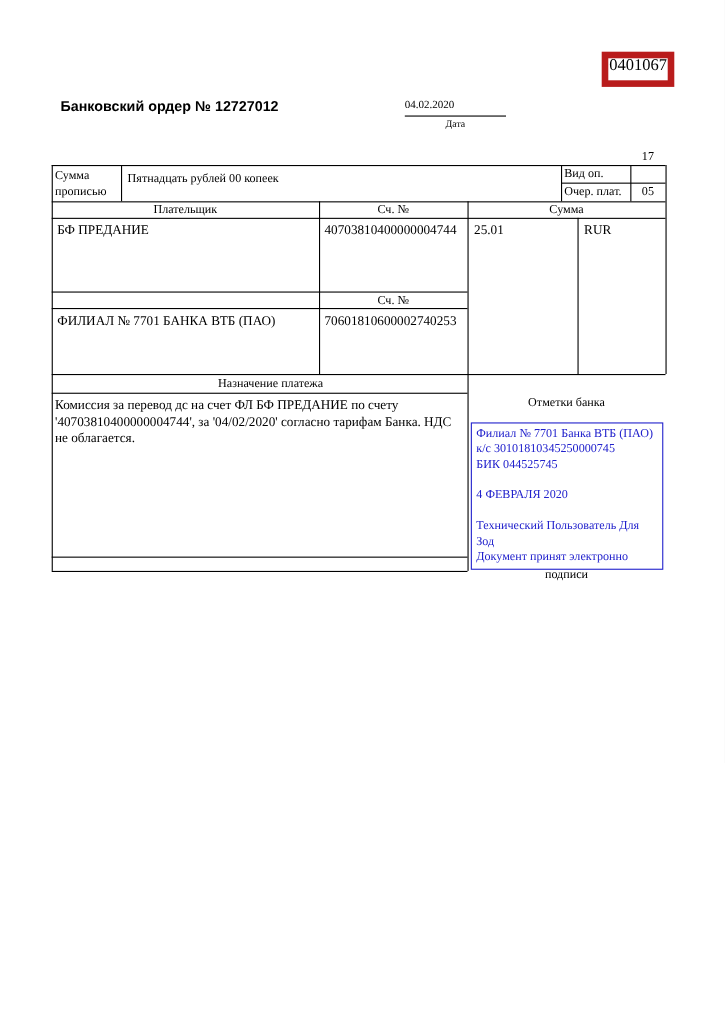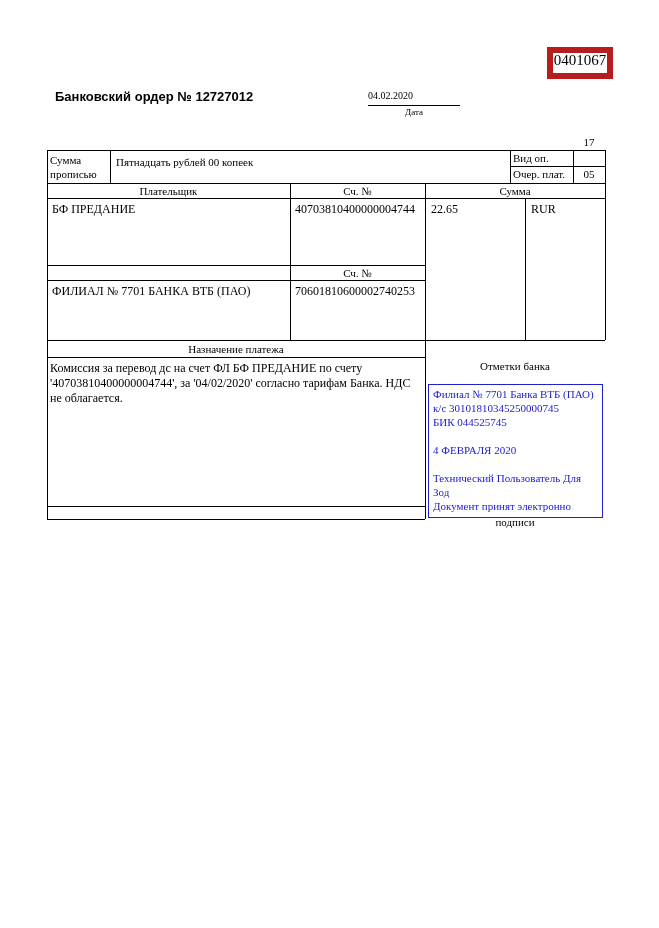--- a/index.html
+++ b/index.html
@@ -84,28 +84,28 @@
   <div class="t h center" style="left:573px;top:136px;width:32px">17</div>
   <div class="t h" style="left:513px;top:168px">Очер. плат.</div>
   <div class="t h center" style="left:573px;top:168px;width:32px">05</div>
 
   <div class="t h center" style="left:47px;top:185px;width:243px">Плательщик</div>
   <div class="t h center" style="left:290px;top:185px;width:135px">Сч. №</div>
   <div class="t h center" style="left:425px;top:185px;width:180px">Сумма</div>
 
   <div class="t" style="left:52px;top:202px">БФ ПРЕДАНИЕ</div>
   <div class="t" style="left:295px;top:202px">40703810400000004744</div>
-  <div class="t" style="left:431px;top:202px">22.65</div>
+  <div class="t" style="left:431px;top:202px">25.01</div>
   <div class="t" style="left:531px;top:202px">RUR</div>
 
   <div class="t h center" style="left:290px;top:267px;width:135px">Сч. №</div>
   <div class="t" style="left:52px;top:284px">ФИЛИАЛ № 7701 БАНКА ВТБ (ПАО)</div>
   <div class="t" style="left:295px;top:284px">70601810600002740253</div>
 
-  <div class="t h center" style="left:47px;top:343px;width:378px">Назначение платежа</div>
+  <div class="t h center" style="left:57px;top:343px;width:378px">Назначение платежа</div>
   <div class="t h center" style="left:425px;top:360px;width:180px">Отметки банка</div>
   <div class="purpose-text">Комиссия за перевод дс на счет ФЛ БФ ПРЕДАНИЕ по счету '40703810400000004744', за '04/02/2020' согласно тарифам Банка. НДС не облагается.</div>
 
   <div class="stamp">
       <div class="stamp-line">Филиал № 7701 Банка ВТБ (ПАО)</div>
       <div class="stamp-line">к/с 30101810345250000745</div>
       <div class="stamp-line">БИК 044525745</div>
       <div class="stamp-line"></div>
       <div class="stamp-line">4 ФЕВРАЛЯ 2020</div>
       <div class="stamp-line"></div>

